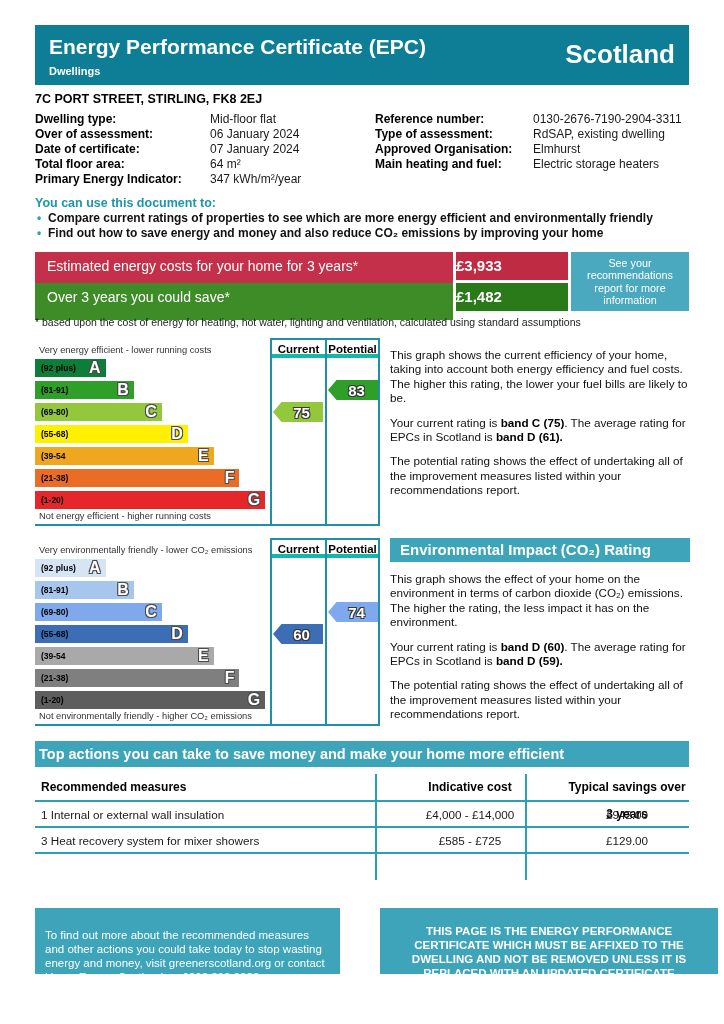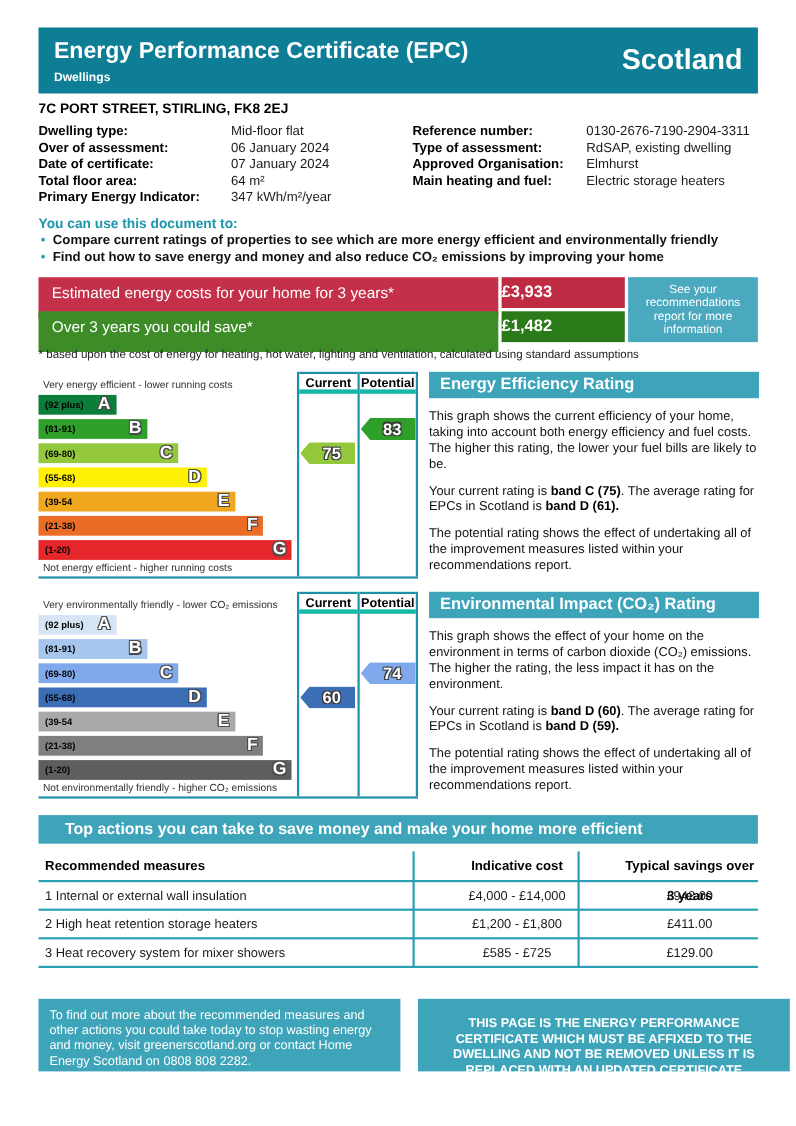--- a/index.html
+++ b/index.html
@@ -66,35 +66,35 @@
     text-shadow:-1px -1px 0 #3a3a3a,1px -1px 0 #3a3a3a,-1px 1px 0 #3a3a3a,1px 1px 0 #3a3a3a; }
 
   
   .panel { position:absolute; left:390px; width:300px; }
   .panel.p1 { top:338px; } .panel.p2 { top:538px; }
   .sec-head { height:24px; background:#3EA4B9; color:#fff; font-size:15px; font-weight:bold; line-height:24px; padding-left:10px; }
   .panel p { font-size:11.7px; line-height:14.4px; margin-top:10px; color:#111; }
   .panel p b { color:#000; }
 
   
-  .ta-head { position:absolute; left:35px; top:741px; width:654px; height:26px; background:#3EA4B9; color:#fff; font-size:14.5px; font-weight:bold; line-height:26px; padding-left:24px; }
+  .ta-head { position:absolute; left:35px; top:741px; width:654px; height:26px; background:#3EA4B9; color:#fff; font-size:14.5px; font-weight:bold; line-height:26px; padding-left:4px; }
   .ta-table { position:absolute; left:35px; top:774px; width:654px; height:106px; font-size:11.7px; }
   .t-vline { position:absolute; top:0; bottom:0; width:2px; background:#2AA0B5; }
   .t-vline.v1 { left:340px; } .t-vline.v2 { left:490px; }
   .t-row { display:flex; border-bottom:2px solid #2AA0B5;gap:20px; }
   .t-row.head { height:28px; line-height:27px; font-weight:bold; font-size:12px; color:#000; }
   .t-row.body { height:26px; line-height:25px; }
   .tc1 { width:340px; padding-left:6px; }
   .tc2 { width:150px; text-align:center; }
   .tc3 { flex:1; text-align:center; }
 
   .note { position:absolute; left:35px; top:886px; width:654px; font-size:11.7px; line-height:14.5px; color:#111; }
 
   .fbox { position:absolute; top:908px; height:66px; background:#3EA4B9; color:#fff; font-size:11.5px; line-height:14px; }
-  .fbox.left { left:35px; width:329px; padding:8px 10px; }
+  .fbox.left { left:35px; width:305px; padding:20px 10px; }
   .fbox.right { left:380px; width:338px; padding:16px 12px; font-weight:bold; text-align:center; }
 </style>
 </head>
 <body>
 
 <div class="page">
 
   <div class="hdr">
     <div class="hdr-title">Energy Performance Certificate (EPC)</div>
     <div class="hdr-sub">Dwellings</div>
@@ -220,21 +220,20 @@
       </div>
     <div class="arrow-slot slot-cur" style="top: 64px;">
         <div class="arrow" style="background: rgb(148, 200, 60);">75</div>
       </div>
     <div class="arrow-slot slot-pot" style="top: 42px;">
         <div class="arrow" style="background: rgb(46, 160, 41);">83</div>
       </div>
   </div>
 
   <div class="panel p1">
-    <div class="sec-head">Energy Efficiency Rating</div>
     <p>This graph shows the current efficiency of your home, taking into account both energy efficiency and fuel costs. The higher this rating, the lower your fuel bills are likely to be.</p>
     <p><span>Your current rating is </span><b>band C (75)</b><span>. The average rating for EPCs in Scotland is </span><b>band D (61).</b></p>
     <p>The potential rating shows the effect of undertaking all of the improvement measures listed within your recommendations report.</p>
   </div>
 
   <div class="chart c2">
     <div class="chart-caption top">Very environmentally friendly - lower CO₂ emissions</div>
     <div class="bands">
         <div class="band-row">
           <div class="band-bar" style="width: 30%; background: rgb(214, 229, 244);">
@@ -309,25 +308,20 @@
       <span class="tc1">Recommended measures</span>
       <span class="tc2">Indicative cost</span>
       <span class="tc3">Typical savings over 3 years</span>
     </div>
     <div class="t-row body">
       <span class="tc1">1 Internal or external wall insulation</span>
       <span class="tc2">£4,000 - £14,000</span>
       <span class="tc3">£942.00</span>
     </div>
     <div class="t-row body">
-      <span class="tc1">2 High heat retention storage heaters</span>
-      <span class="tc2">£1,200 - £1,800</span>
-      <span class="tc3">£411.00</span>
-    </div>
-    <div class="t-row body">
       <span class="tc1">3 Heat recovery system for mixer showers</span>
       <span class="tc2">£585 - £725</span>
       <span class="tc3">£129.00</span>
     </div>
   </div>
 
 
   <div class="fbox left">To find out more about the recommended measures and other actions you could take today to stop wasting energy and money, visit greenerscotland.org or contact Home Energy Scotland on 0808 808 2282.</div>
   <div class="fbox right">THIS PAGE IS THE ENERGY PERFORMANCE CERTIFICATE WHICH MUST BE AFFIXED TO THE DWELLING AND NOT BE REMOVED UNLESS IT IS REPLACED WITH AN UPDATED CERTIFICATE</div>
 

